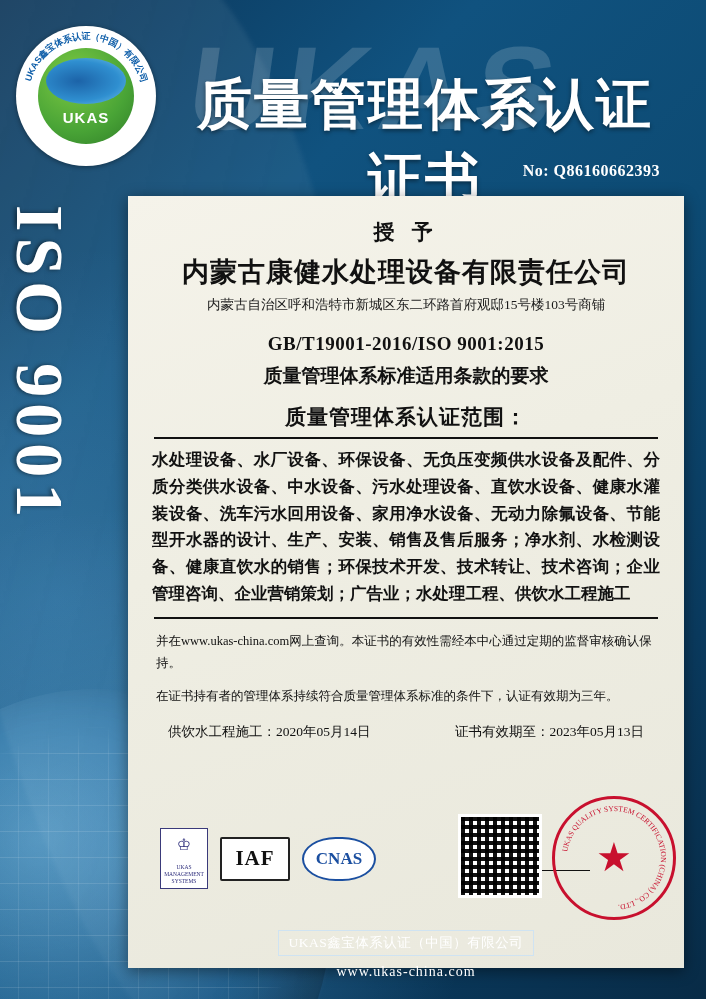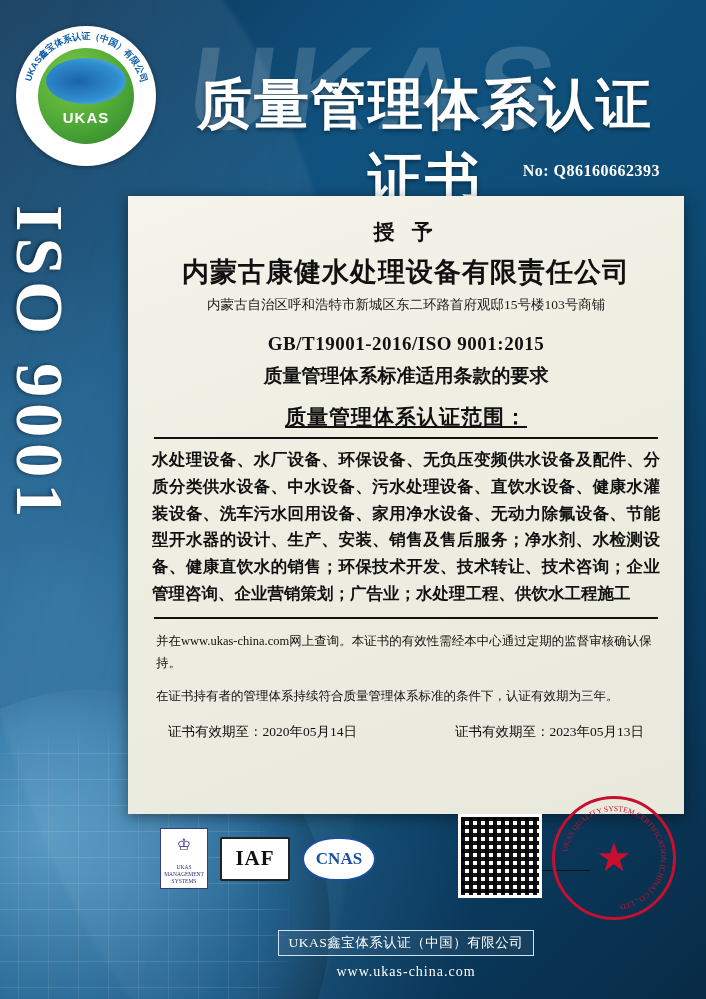--- a/index.html
+++ b/index.html
@@ -91,40 +91,40 @@
     font-family:"Liberation Serif", serif;
     text-shadow:0 2px 4px rgba(0,0,0,0.45);
   }
   .cert-no{
     position:absolute;right:46px;top:162px;
     color:#ffffff;font-size:16px;font-weight:bold;letter-spacing:.5px;
     font-family:"Liberation Serif", serif;
   }
   
   .paper{
-    position:absolute;left:128px;top:196px;width:556px;height:618px;
+    position:absolute;left:128px;top:196px;width:556px;height:772px;
     background:linear-gradient(160deg,#f5f3ea 0%, #efeee3 40%, #e9e8dc 100%);
     box-shadow:0 3px 14px rgba(0,0,0,0.45);
   }
   .paper .pad{padding:12px 22px;}
   .awarded{
     text-align:center;font-size:21px;font-weight:bold;color:#111;margin:10px 0 6px;letter-spacing:6px;
   }
   .company{
     text-align:center;font-size:27px;font-weight:bold;color:#111;margin:8px 0 4px;letter-spacing:1px;
   }
   .address{
     text-align:center;font-size:13.5px;color:#1a1a1a;margin:6px 0 16px;
   }
   .stmt{
     text-align:center;font-size:19px;font-weight:bold;color:#111;line-height:1.45;margin:4px 0;
   }
   .stmt.num{font-weight:bold;letter-spacing:.5px;}
   .scope-title{
-    text-align:center;font-size:21px;font-weight:bold;color:#111;margin:14px 0 6px;letter-spacing:1px;text-decoration:underline;
+    text-align:center;font-size:21px;font-weight:bold;color:#111;margin:14px 0 6px;letter-spacing:1px;
   }
   .rule{
     height:2px;background:#111;margin:2px 4px 8px;
   }
   .scope-body{
     font-size:16.5px;font-weight:bold;color:#111;line-height:1.62;text-align:justify;
     margin:0 2px 10px;
   }
   .note{
     font-size:12.5px;color:#111;line-height:1.7;margin:12px 6px 2px;text-align:left;
@@ -232,21 +232,21 @@
 
       <div class="scope-title">质量管理体系认证范围：</div>
       <div class="rule"></div>
       <div class="scope-body">水处理设备、水厂设备、环保设备、无负压变频供水设备及配件、分质分类供水设备、中水设备、污水处理设备、直饮水设备、健康水灌装设备、洗车污水回用设备、家用净水设备、无动力除氟设备、节能型开水器的设计、生产、安装、销售及售后服务；净水剂、水检测设备、健康直饮水的销售；环保技术开发、技术转让、技术咨询；企业管理咨询、企业营销策划；广告业；水处理工程、供饮水工程施工</div>
       <div class="rule"></div>
 
       <div class="note">并在www.ukas-china.com网上查询。本证书的有效性需经本中心通过定期的监督审核确认保持。</div>
       <div class="note">在证书持有者的管理体系持续符合质量管理体系标准的条件下，认证有效期为三年。</div>
 
       <div class="dates">
-        <span>证书有效期至：2020年05月14日</span>
+        <span>供饮水工程施工：2020年05月14日</span>
         <span>证书有效期至：2023年05月13日</span>
       </div>
     </div>
 
     <div class="logos">
       <div class="badge ukas-small">
         <div class="crown">♔</div>
         <div>UKAS</div>
         <div>MANAGEMENT</div>
         <div>SYSTEMS</div>

